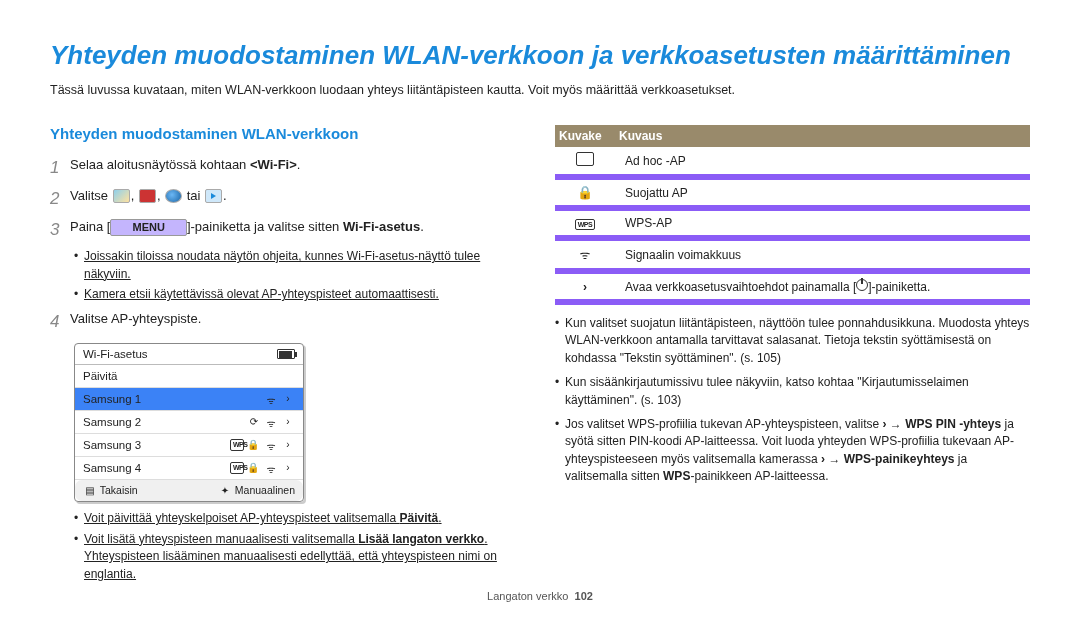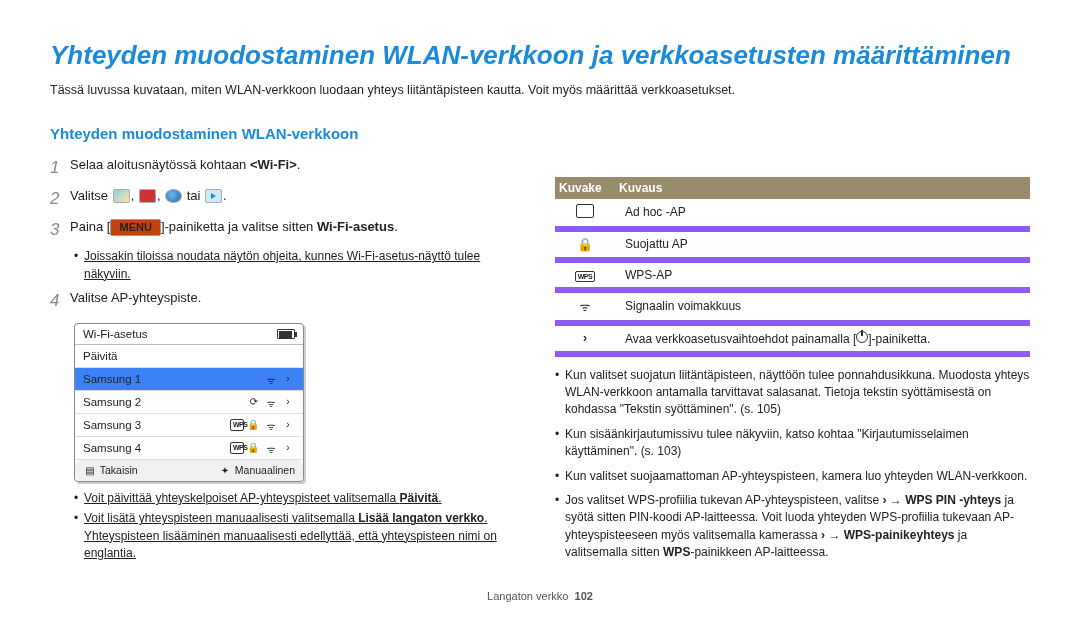--- a/index.html
+++ b/index.html
@@ -20,21 +20,20 @@
     font-style: italic;
     margin-bottom: 12px;
   }
   .intro {
     font-size: 12.5px;
     margin-bottom: 28px;
   }
   .cols {
     display: flex;
     gap: 30px;
-    align-items: flex-end;
   }
   .left { flex: 1 1 50%; }
   .right { flex: 1 1 50%; }
   .section-title {
     color: #1a8adb;
     font-weight: bold;
     font-size: 15px;
     margin-bottom: 14px;
   }
   .step { display: flex; align-items: flex-start; margin-bottom: 7px; line-height: 1.4; }
@@ -70,21 +69,21 @@
     border: 1px solid #aaa;
     border-radius: 2px;
     background: #eee;
     margin: 0 1px;
   }
   .icon-photo { background: linear-gradient(135deg,#8fd0ec,#ffe2a0); }
   .icon-at { background: #c33; }
   .icon-globe { background: radial-gradient(circle at 40% 40%, #6bb7f5, #1a65a6); border-radius: 50%; }
   .icon-play { background: #cfe8fa; position: relative; }
   .icon-play::after { content:""; position:absolute; left:5px; top:3px; border-left:5px solid #1a8adb; border-top:3px solid transparent; border-bottom:3px solid transparent; }
-  .menu-key { display:inline-block; background:#c2410c; border:1px solid #999; border-radius:2px; padding:0 8px; font-weight:bold; font-family:Arial; font-size:11px; }
+  .menu-key { display:inline-block; background:#c4b5fd; border:1px solid #999; border-radius:2px; padding:0 21px; font-weight:bold; font-family:Arial; font-size:11px; }
   .wifi-panel {
     margin: 10px 0 8px 24px;
     width: 230px;
     border: 1px solid #888;
     border-radius: 4px;
     box-shadow: 2px 2px 0 #ccc;
     font-size: 12px;
   }
   .wifi-header {
     display: flex; justify-content: space-between; align-items: center;
@@ -179,20 +178,21 @@
     </div>
 
     <div class="step">
       <span class="step-num">3</span>
       <span class="step-body">
         <span>Paina [</span><span class="menu-key">MENU</span><span>]-painiketta ja valitse sitten </span><b>Wi-Fi-asetus</b><span>.</span>
       </span>
     </div>
     <ul class="sub-bullets">
       <li>Joissakin tiloissa noudata näytön ohjeita, kunnes Wi-Fi-asetus-näyttö tulee näkyviin.</li>
+      <li>Kamera etsii käytettävissä olevat AP-yhteyspisteet automaattisesti.</li>
     </ul>
 
     <div class="step">
       <span class="step-num">4</span>
       <span class="step-body">Valitse AP-yhteyspiste.</span>
     </div>
 
     <div class="wifi-panel">
       <div class="wifi-header">
         <span>Wi-Fi-asetus</span>
@@ -278,21 +278,20 @@
         <td>
           <span>Avaa verkkoasetusvaihtoehdot painamalla [</span><span class="ic-power"></span><span>]-painiketta.</span>
         </td>
       </tr>
     </tbody>
       </table>
 
     <ul class="right-bullets">
       <li>Kun valitset suojatun liitäntäpisteen, näyttöön tulee ponnahdusikkuna. Muodosta yhteys WLAN-verkkoon antamalla tarvittavat salasanat. Tietoja tekstin syöttämisestä on kohdassa "Tekstin syöttäminen". (s. 105)</li>
       <li>Kun sisäänkirjautumissivu tulee näkyviin, katso kohtaa "Kirjautumisselaimen käyttäminen". (s. 103)</li>
-      <li>Kun valitset suojaamattoman AP-yhteyspisteen, kamera luo yhteyden WLAN-verkkoon.</li>
       <li>
         <span>Jos valitset WPS-profiilia tukevan AP-yhteyspisteen, valitse </span><span class="ic-arrow">›</span><span> → </span><b>WPS PIN -yhteys</b><span> ja syötä sitten PIN-koodi AP-laitteessa. Voit luoda yhteyden WPS-profiilia tukevaan AP-yhteyspisteeseen myös valitsemalla kamerassa </span><span class="ic-arrow">›</span><span> → </span><b>WPS-painikeyhteys</b><span> ja valitsemalla sitten </span><b>WPS</b><span>-painikkeen AP-laitteessa.</span>
       </li>
     </ul>
   </div>
 </div>
 
 <div class="footer">
   <span>Langaton verkko</span>&nbsp;&nbsp;<b>102</b>
 </div>

